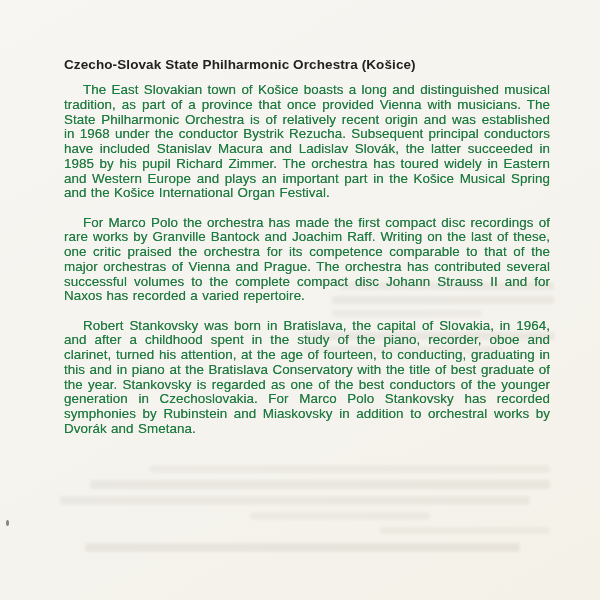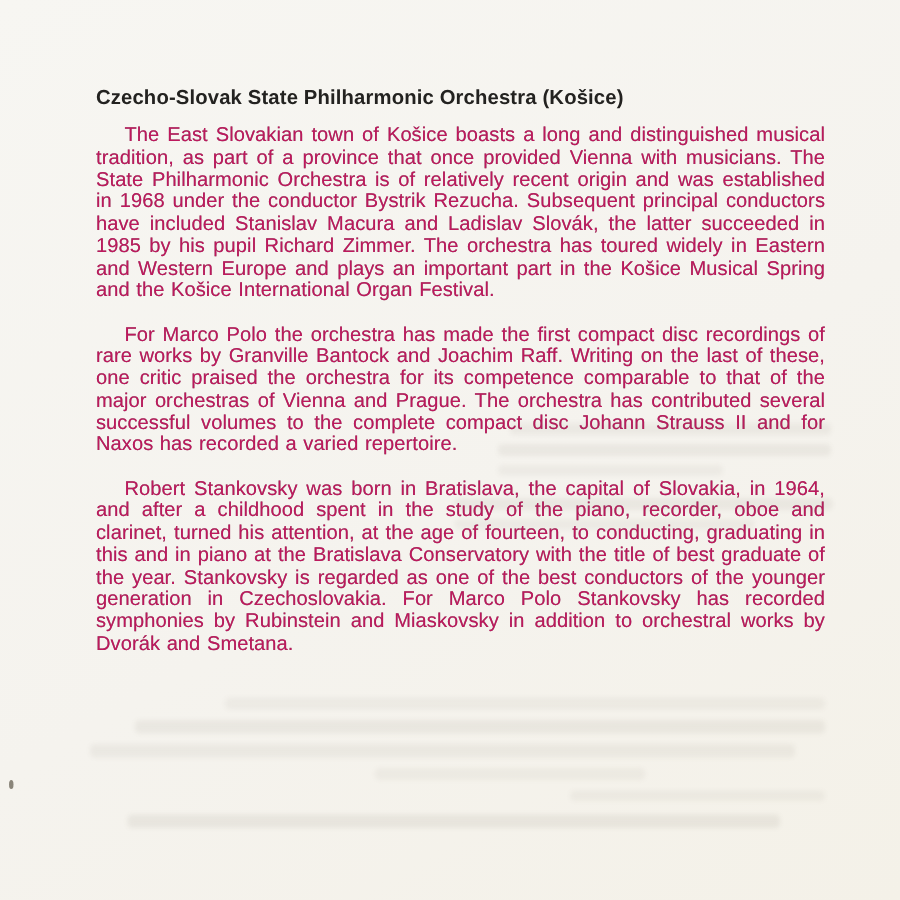--- a/index.html
+++ b/index.html
@@ -22,21 +22,21 @@
     font-size: 13.5px;
     line-height: 15px;
     font-weight: bold;
     color: #232220;
     letter-spacing: 0.1px;
   }
   .body-paragraph {
     margin: 0 0 14.5px 0;
     font-size: 13.4px;
     line-height: 14.75px;
-    color: #be185d;
+    color: #15803d;
     text-align: justify;
     text-indent: 19px;
     letter-spacing: 0.05px;
     word-spacing: 0.6px;
     text-shadow: 0 0 0.4px rgba(45,43,40,0.55);
   }
   .section-2 .section-heading { margin-top: 34px; }
 
   
   .ghost {

